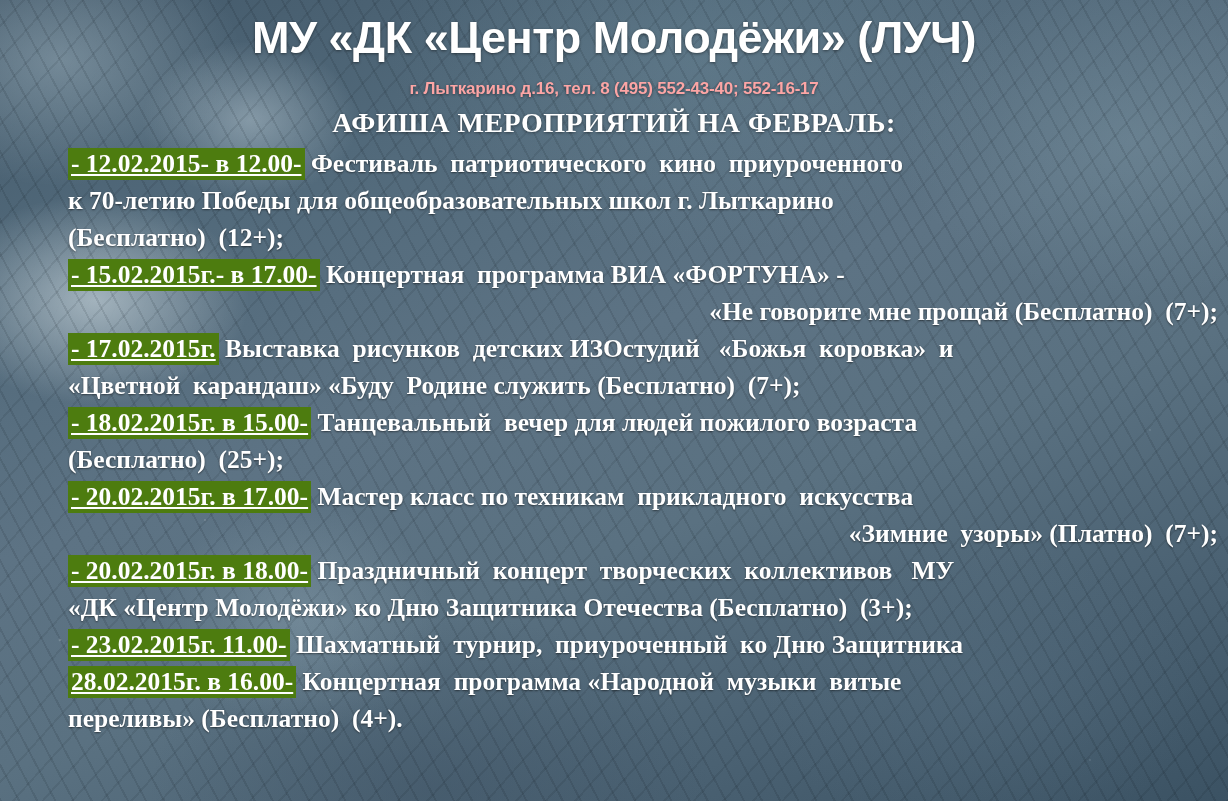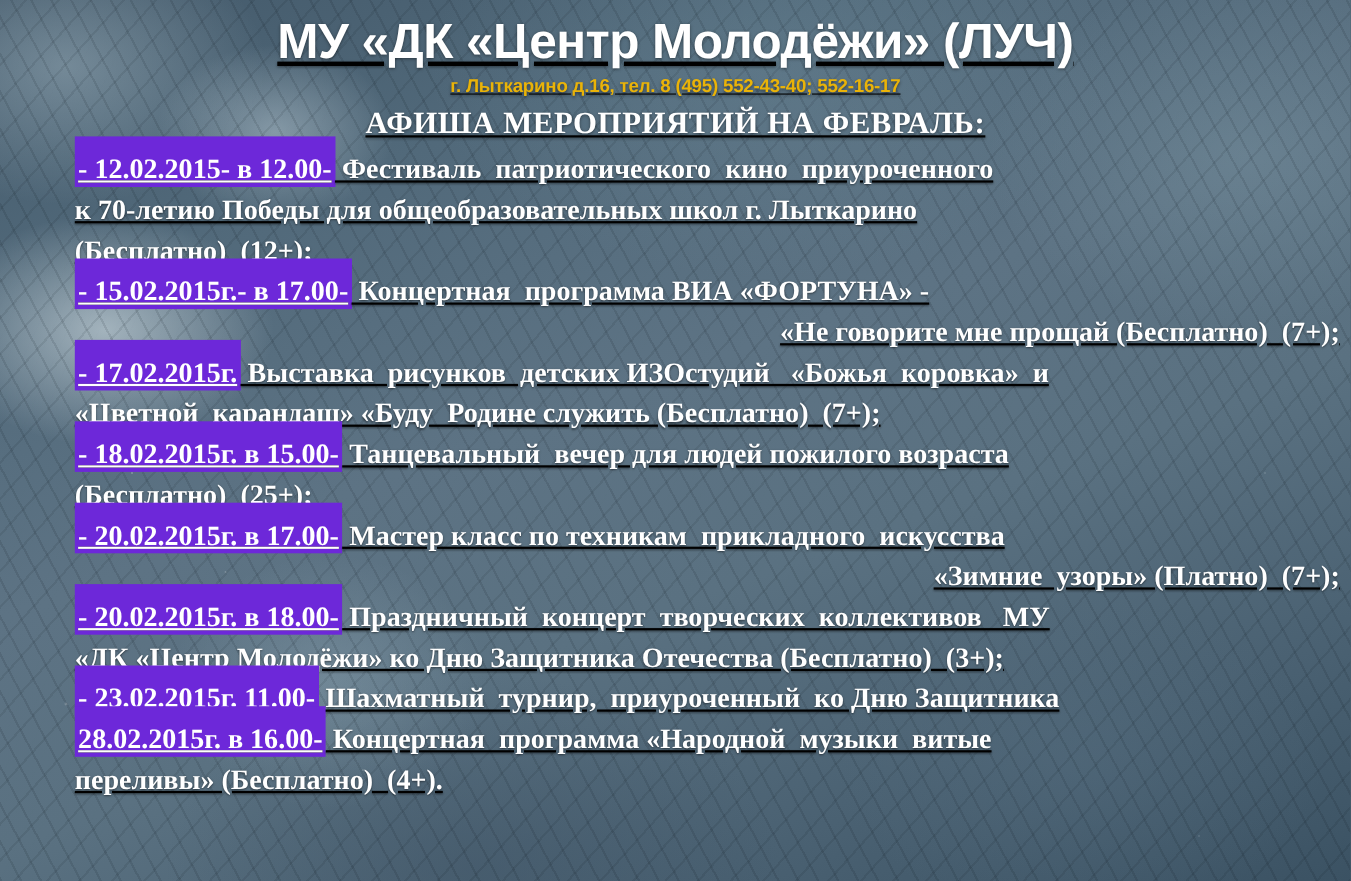--- a/index.html
+++ b/index.html
@@ -60,43 +60,42 @@
       radial-gradient(circle 3px at 760px 120px,  rgba(255,255,255,.18), transparent 60%);
     pointer-events:none;
   }
 
   .content {
     position: relative;
     z-index: 3;
     width: 1228px;
     height: 646px;
     padding: 0;
-    text-decoration: underline;
   }
 
   
   .org-title {
     text-align: center;
     font-family: "Liberation Sans", "DejaVu Sans", sans-serif;
     font-weight: bold;
     font-size: 45px;
     line-height: 1.08;
     color: #ffffff;
     letter-spacing: -0.5px;
     padding-top: 14px;
     text-shadow: 0 1px 3px rgba(0,0,0,.45);
   }
 
   .org-sub {
     text-align: center;
     font-family: "Liberation Sans", "DejaVu Sans", sans-serif;
     font-weight: bold;
     font-size: 17px;
-    color: #eab308;
-    margin-top: 6px;
+    color: #fca5a5;
+    margin-top: 16px;
     letter-spacing: -0.2px;
     text-shadow: 0 1px 3px rgba(0,0,0,.45);
   }
 
   .afisha-title {
     text-align: center;
     font-family: "Liberation Serif", "DejaVu Serif", serif;
     font-weight: bold;
     font-size: 28px;
     color: #ffffff;
@@ -121,25 +120,25 @@
     margin-bottom: 0;
   }
 
   .event .line {
     display: block;
     white-space: pre-wrap;
   }
   .event .line.center { text-align: right; }
 
   .date-badge {
-    background: #6d28d9;
+    background: #4d7c0f;
     color: #ffffff;
     text-decoration: underline;
     text-underline-offset: 2px;
-    padding: 15px 3px 2px 3px;
+    padding: 1px 3px 2px 3px;
     text-shadow: none;
     box-decoration-break: clone;
     -webkit-box-decoration-break: clone;
   }
 
   .body-text { white-space: pre-wrap; }
 </style>
 </head>
 <body>
 

